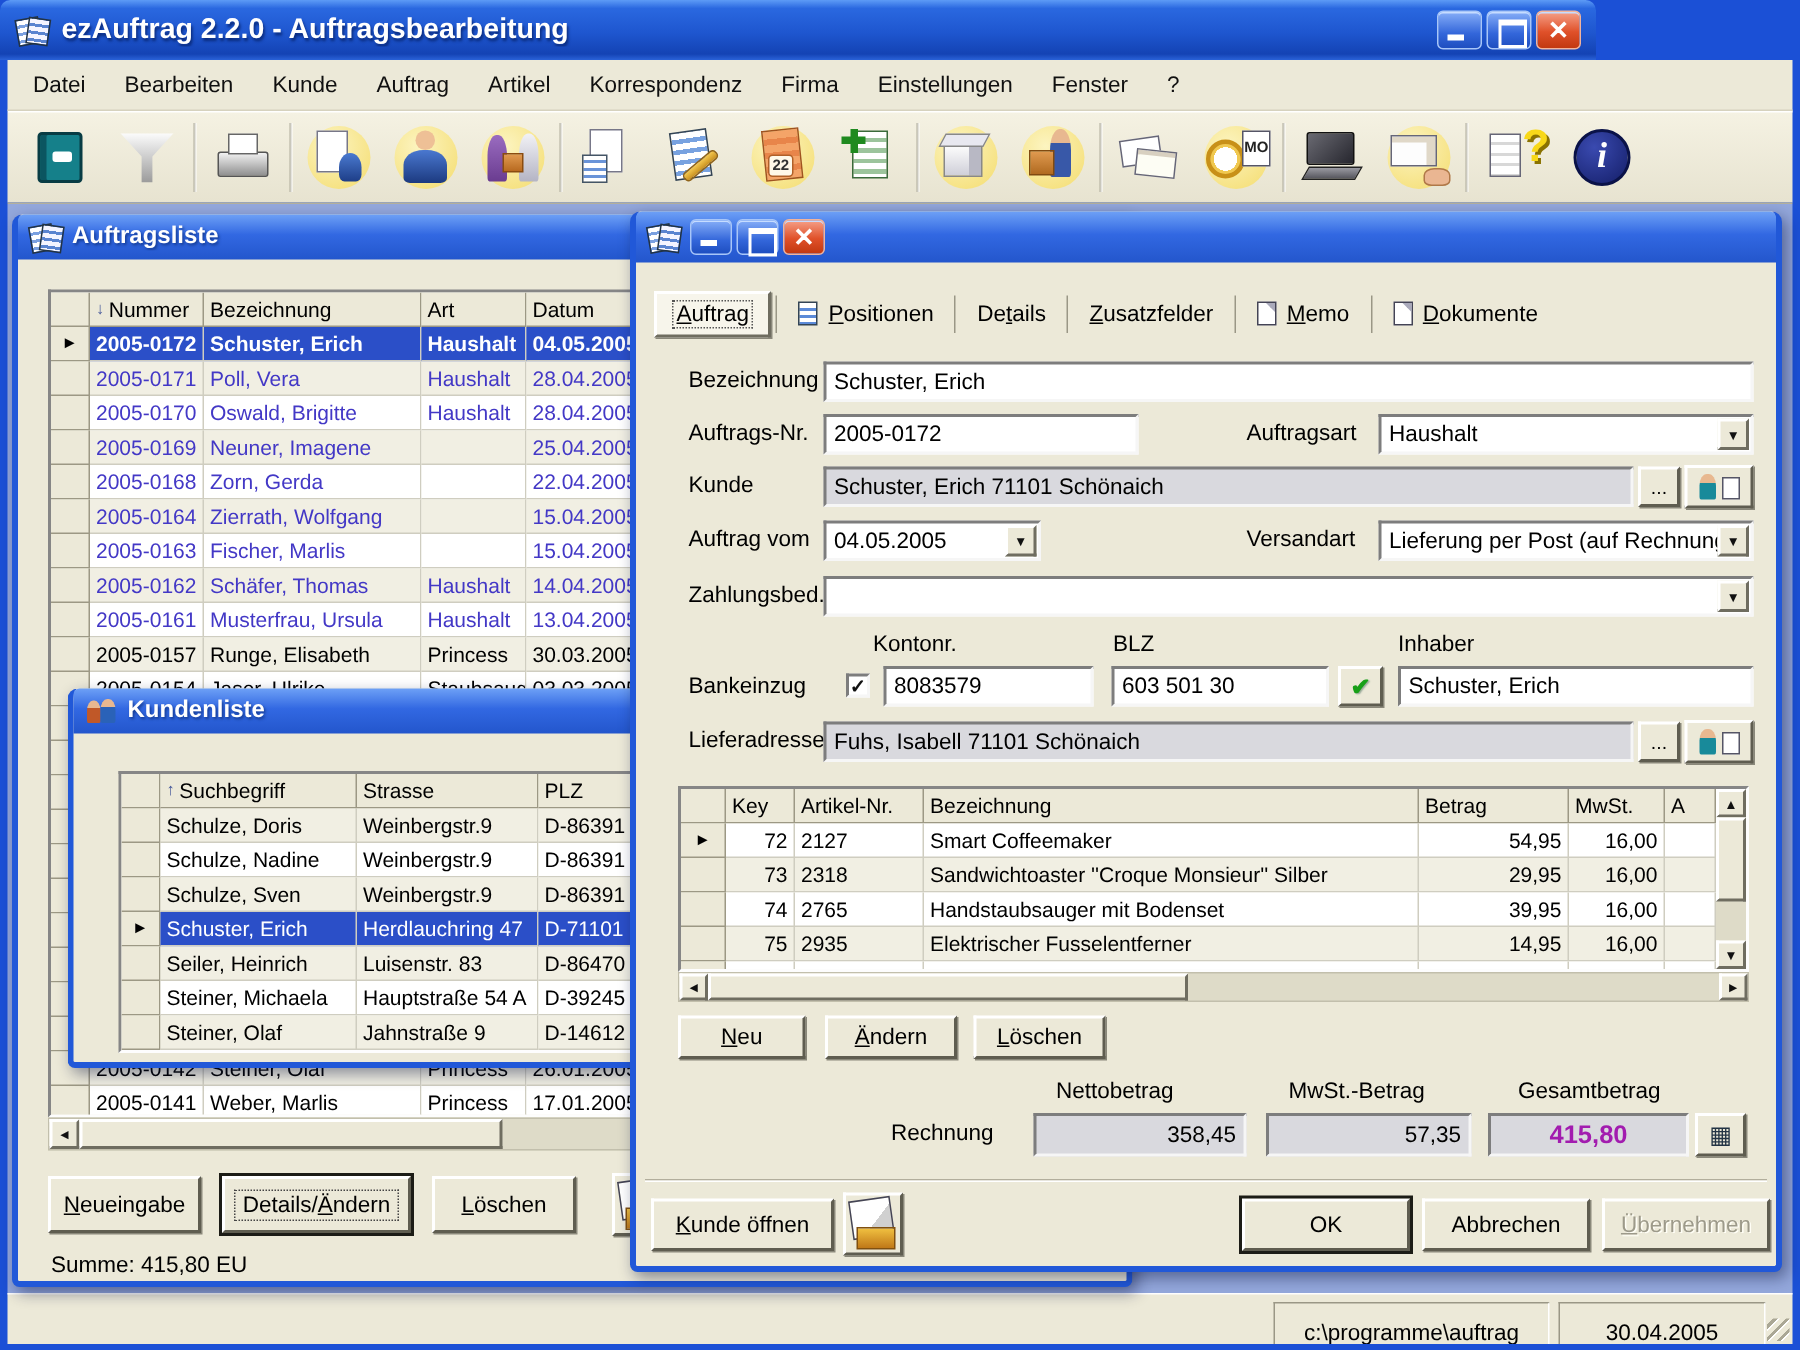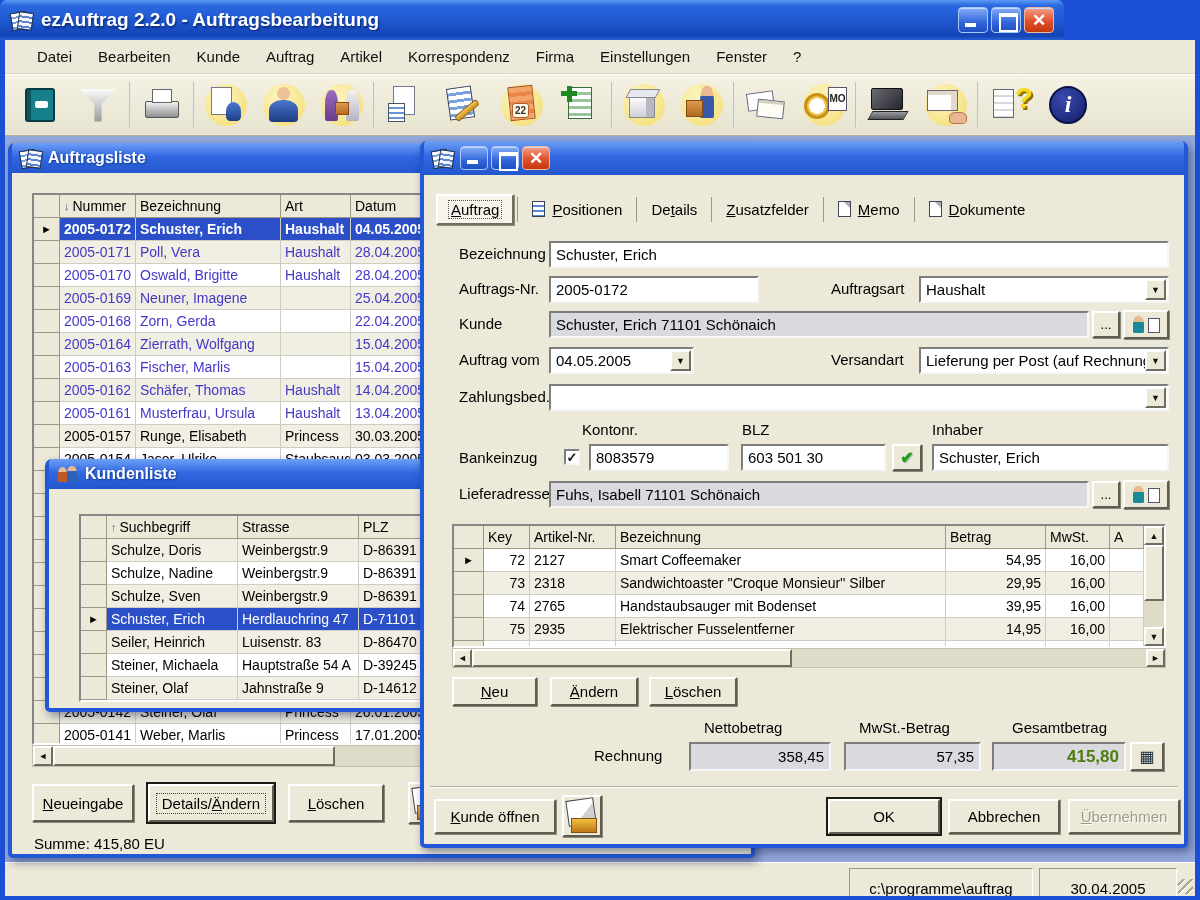--- a/index.html
+++ b/index.html
@@ -15,21 +15,21 @@
 .wbtns{display:flex;gap:3px}
 .wbtn{width:30px;height:26px;border-radius:4px;border:1px solid #a8c6f8;position:relative;
  background:linear-gradient(180deg,#86aef8,#3366da 60%,#1e4ec0);box-shadow:inset 0 1px 0 #c6dcff}
 .wbtn.close{background:linear-gradient(180deg,#f5a088,#e0512a 55%,#c23810);border-color:#f2b49c}
 .wbtn.min::after{content:"";position:absolute;left:6px;bottom:5px;width:11px;height:4px;background:#fff}
 .wbtn.max::after{content:"";position:absolute;left:7px;top:5px;width:15px;height:13px;border:2px solid #fff;border-top-width:4px}
 .wbtn.close::after{content:"✕";position:absolute;left:0;top:0;width:100%;height:100%;display:flex;align-items:center;justify-content:center;color:#fff;font-weight:bold;font-size:17px}
 .wbtn.sm{width:28px;height:24px}
 
 
-.menubar{position:absolute;left:5px;top:40px;width:1190px;height:34px;background:#ece9d8;display:flex;align-items:center;padding-left:19px;border-bottom:1px solid #d6d2be}
+.menubar{position:absolute;left:5px;top:40px;width:1190px;height:34px;background:#ece9d8;display:flex;align-items:center;padding-left:4px;border-bottom:1px solid #d6d2be}
 .mitem{padding:5px 13px;font-size:15px;color:#101010;white-space:nowrap}
 .toolbar{position:absolute;left:5px;top:74px;width:1190px;height:62px;background:linear-gradient(180deg,#f5f2e3,#e7e3d0);display:flex;align-items:center;padding:0 4px;border-bottom:1px solid #b4b09c;box-shadow:inset 0 1px 0 #fff}
 .tb-group{display:flex;align-items:center;gap:10px;padding:0 7px}
 .tb-sep{width:2px;height:46px;background:linear-gradient(90deg,#aeab9a,#fff);flex:none}
 .tb-ico{width:48px;height:48px;position:relative;flex:none}
 .tb-ico span{position:absolute;display:none}
 .halo::before{content:"";position:absolute;inset:3px;border-radius:50%;background:radial-gradient(circle at 38% 32%,#fcf4c0,#f4dc6e)}
 .i-address-book .a1{display:block;left:9px;top:7px;width:30px;height:34px;background:#15808a;border:2px solid #083c44;border-radius:3px;box-shadow:inset 4px 0 0 #0b5560}
 .i-address-book .a2{display:block;left:19px;top:20px;width:13px;height:7px;background:#fff;border-radius:2px}
 .i-filter .a1{display:block;left:6px;top:8px;width:36px;height:33px;background:linear-gradient(180deg,#fbfbfb,#9a9a9a);clip-path:polygon(0 0,100% 0,60% 48%,60% 100%,40% 100%,40% 48%)}
@@ -628,21 +628,21 @@
       <div class="lbl" style="left:280px;top:544px">Nettobetrag</div>
       <div class="lbl" style="left:435px;top:544px">MwSt.-Betrag</div>
       <div class="lbl" style="left:588px;top:544px">Gesamtbetrag</div>
       <div class="lbl" style="left:170px;top:572px">Rechnung</div>
       <div class="fld gray" style="left:265px;top:567px;width:142px;height:29px;justify-content:flex-end">
           <span class="val">358,45</span>
         </div>
       <div class="fld gray" style="left:420px;top:567px;width:137px;height:29px;justify-content:flex-end">
           <span class="val">57,35</span>
         </div>
-      <div class="fld gray" style="left:568px;top:567px;width:134px;height:29px;justify-content:flex-end;color:#4d7c0f;font-weight:bold;font-size:17px">
+      <div class="fld gray" style="left:568px;top:567px;width:134px;height:29px;justify-content:center;color:#a21caf;font-weight:bold;font-size:17px">
           <span class="val">415,80</span>
         </div>
       <div class="b95" style="left:706px;top:567px;width:34px;height:29px;font-size:16px;color:#234">▦</div>
 
       <div class="groove" style="left:6px;top:611px;width:748px"></div>
 
       <div class="b95" style="left:10px;top:624px;width:122px;height:35px">
           <span class="fbox"><u>K</u>unde öffnen</span>
         </div>
       <div class="b95 fax-ico" style="left:138px;top:620px;width:40px;height:42px"></div>

